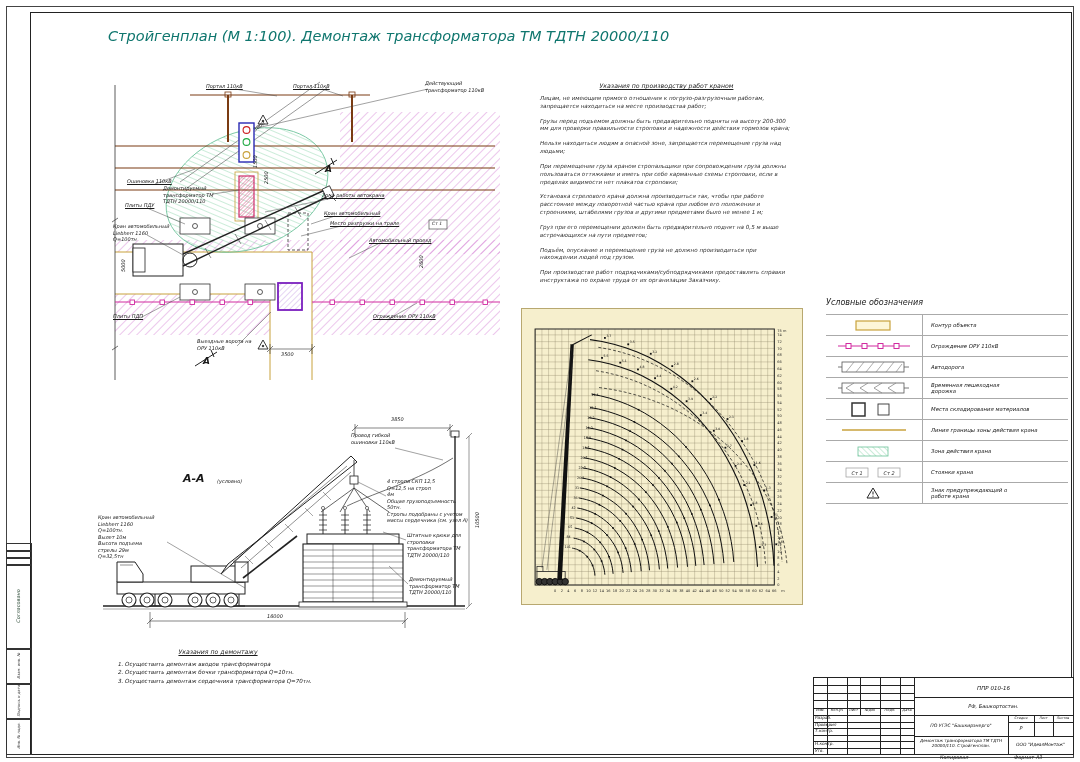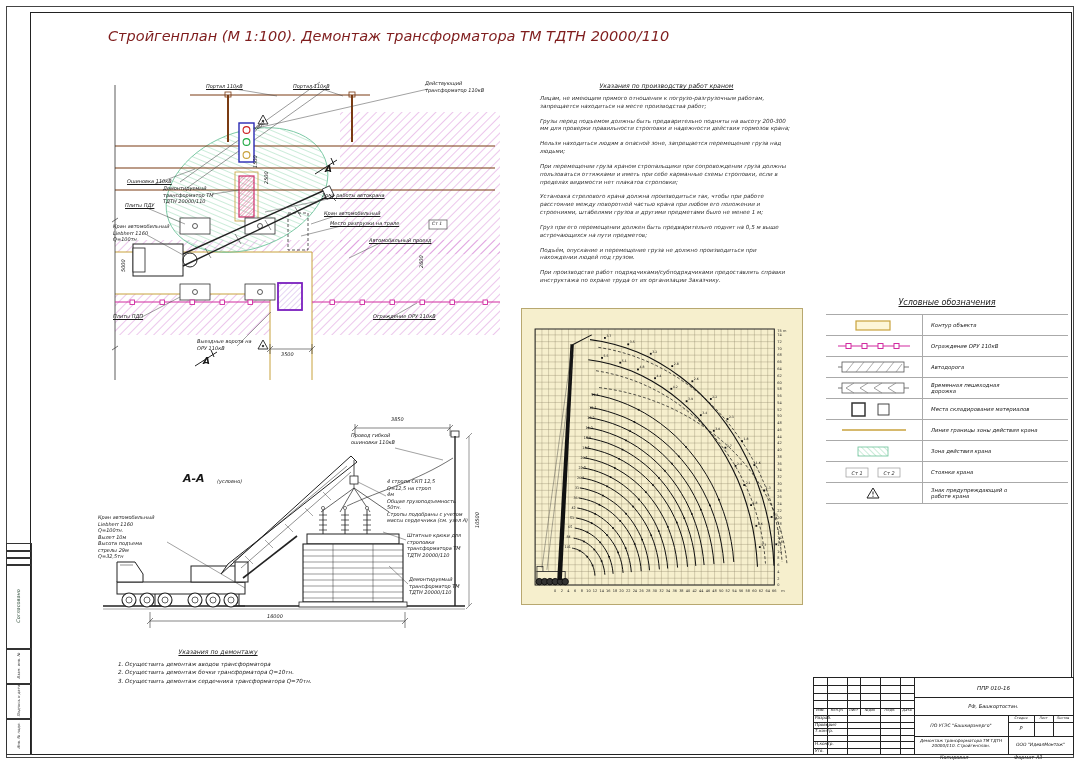--- a/index.html
+++ b/index.html
@@ -5,29 +5,29 @@
   html,body{margin:0;padding:0;background:#e8e8e8;}
   #sheet{position:relative;width:1080px;height:762px;background:#ffffff;overflow:hidden;
          font-family:"DejaVu Sans",sans-serif;color:#1a1a1a;}
   .frame-outer{position:absolute;left:6px;top:6px;width:1066px;height:750px;border:1px solid #444;}
   .frame-main{position:absolute;left:30px;top:12px;width:1040px;height:741px;border:1.2px solid #222;}
   .abs{position:absolute;}
   .lbl{position:absolute;font:italic 5px/1.3 "DejaVu Sans",sans-serif;color:#1a1a1a;white-space:pre-line;}
   .ul{text-decoration:underline;}
   .dim{position:absolute;font:italic 5px/1 "DejaVu Sans",sans-serif;color:#1a1a1a;}
   .rot{transform:rotate(-90deg);transform-origin:left top;}
-  #sheet-title{position:absolute;left:108px;top:28px;font:italic 14.5px "DejaVu Sans",sans-serif;color:#7f1d1d;}
+  #sheet-title{position:absolute;left:108px;top:28px;font:italic 14.5px "DejaVu Sans",sans-serif;color:#0f766e;}
   
   #instructions{position:absolute;left:540px;top:82px;width:253px;}
   #instructions h3{margin:0 0 6px 0;text-align:center;font:italic 6.2px "DejaVu Sans",sans-serif;
                    font-weight:normal;text-decoration:underline;color:#222;}
   #instructions p{margin:0 0 7px 0;font:italic 5.6px/1.4 "DejaVu Sans",sans-serif;color:#333;}
   
   #legend{position:absolute;left:826px;top:298px;width:242px;}
-  #legend .lg-title{text-align:center;font:italic 8px "DejaVu Sans",sans-serif;margin-bottom:7px;text-decoration:underline;}
+  #legend .lg-title{font:italic 8px "DejaVu Sans",sans-serif;margin-bottom:7px;}
   .lg-row{display:flex;align-items:center;border-bottom:0.5px solid #aaa;height:20px;}
   .lg-row:first-of-type{border-top:0.5px solid #aaa;}
   .lg-sym{width:96px;display:flex;justify-content:center;align-items:center;border-right:0.5px solid #aaa;height:100%;}
   .lg-lab{flex:1;padding-left:8px;font:italic 5.4px/1.2 "DejaVu Sans",sans-serif;white-space:pre-line;}
   
   #chart-wrap{position:absolute;left:521px;top:308px;width:280px;height:295px;background:#f6efcd;border:1px solid #b8a870;}
   
   #demnotes{position:absolute;left:118px;top:648px;width:300px;}
   #demnotes .dn-title{font:italic 6.2px "DejaVu Sans",sans-serif;text-decoration:underline;text-align:center;width:200px;margin-bottom:5px;}
   #demnotes .dn-item{font:italic 5.6px/1.5 "DejaVu Sans",sans-serif;color:#222;}

